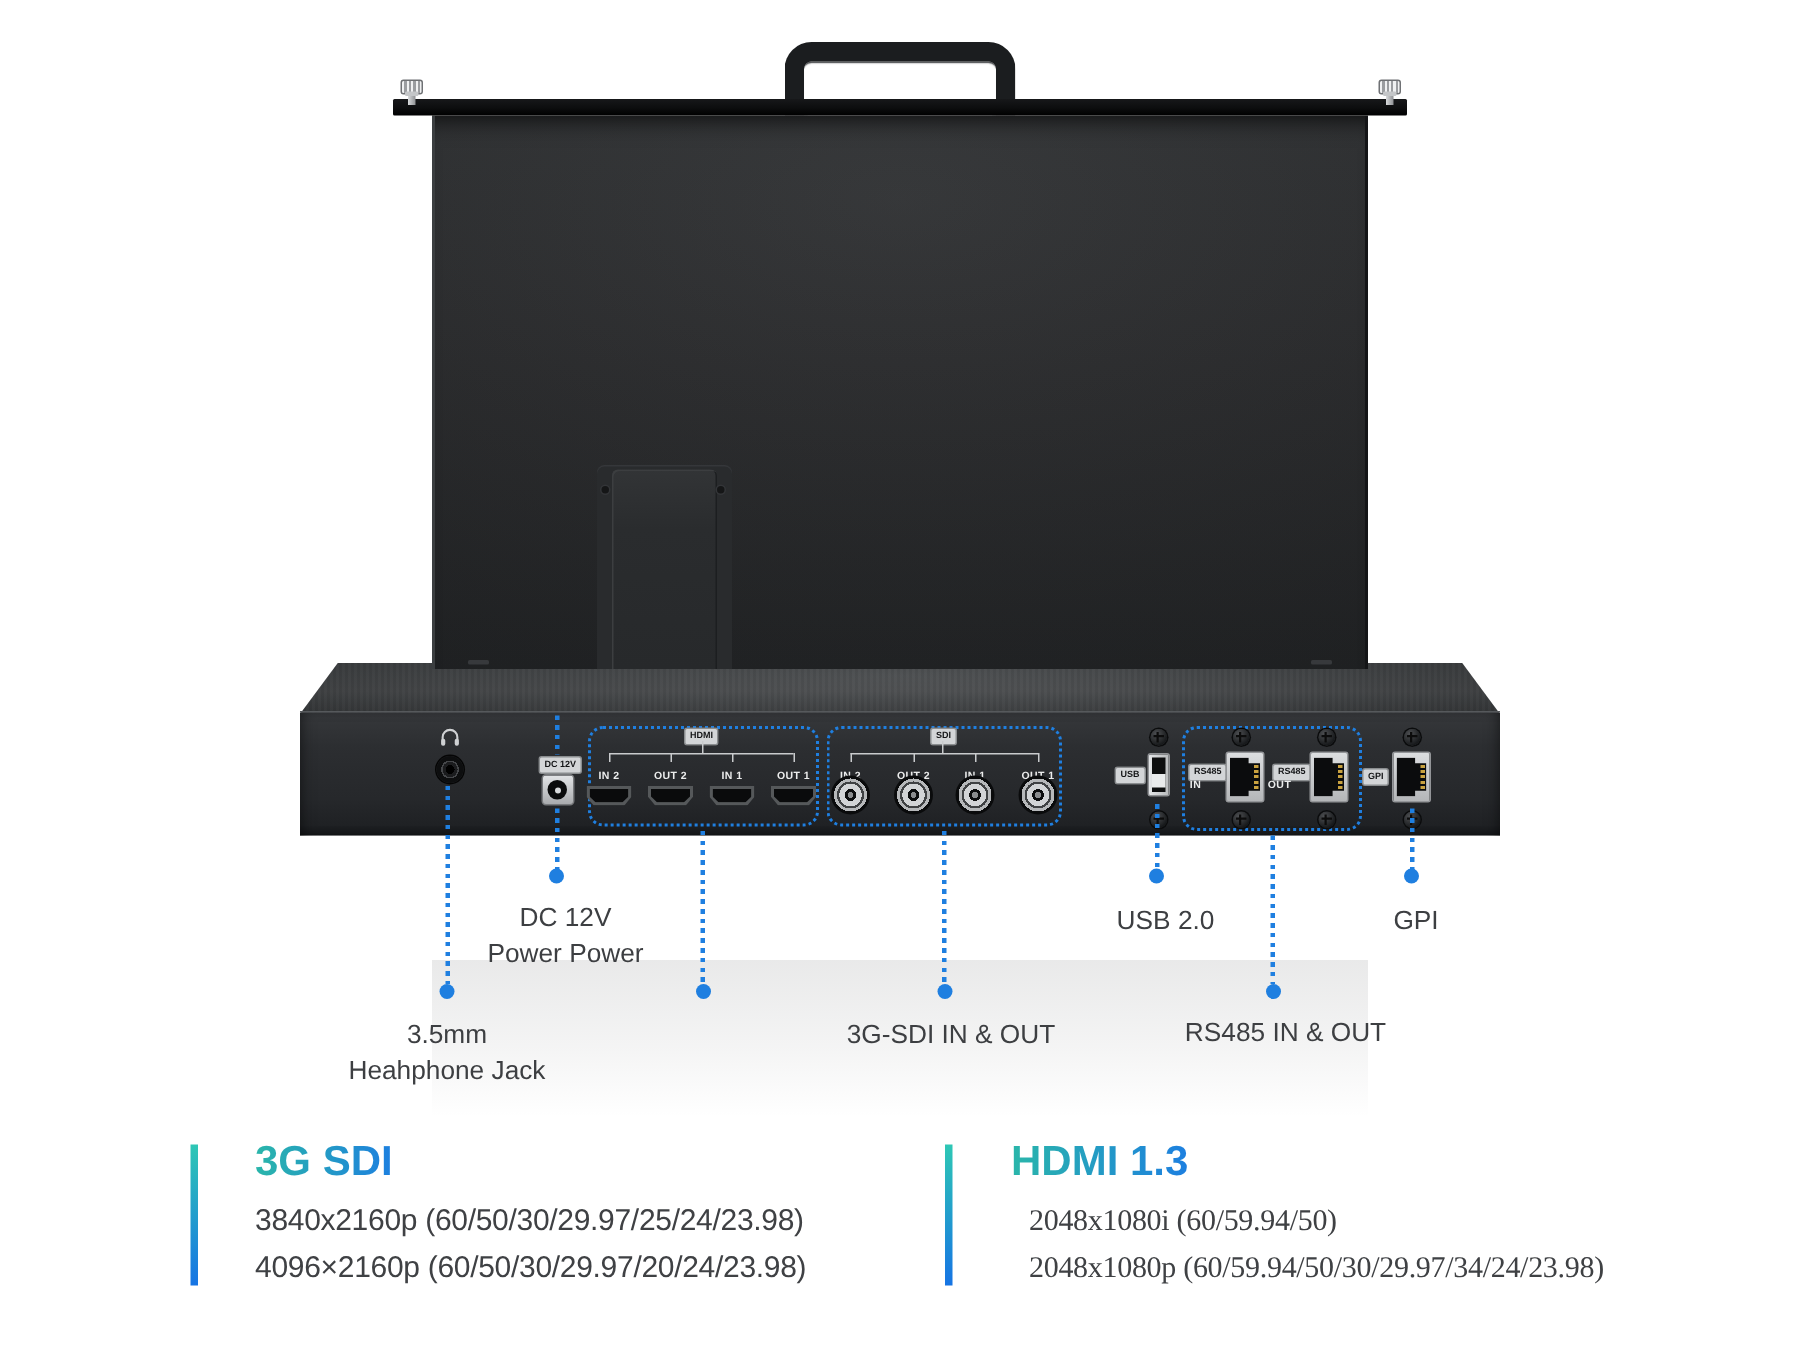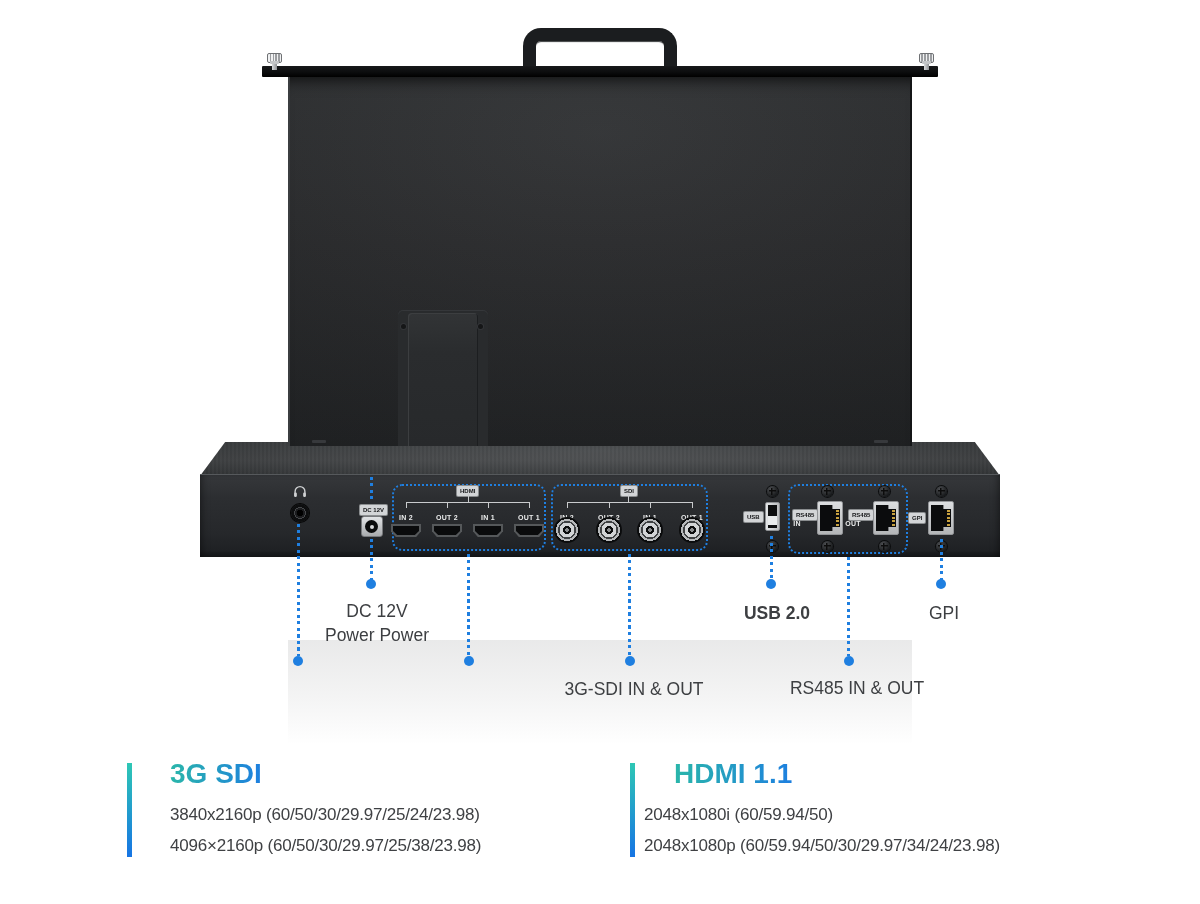--- a/index.html
+++ b/index.html
@@ -102,21 +102,21 @@
     transform:scaleY(-1);transform-origin:top;}
   #reflection #rack-face-wrap,#reflection [id]{left:0;top:0;}
   .monitor-refl{left:288px;top:640px;width:624px;height:105px;z-index:1;
     background:linear-gradient(180deg,rgba(40,42,44,0.10),rgba(40,42,44,0.05) 55%,rgba(40,42,44,0));}
 
   
   .spec-bar{width:5px;height:94px;z-index:9;background:linear-gradient(180deg,#2ec7b5,#1674e4);}
   .spec-title{font-size:28px;font-weight:bold;z-index:9;white-space:nowrap;
     background:linear-gradient(90deg,#2ab6aa,#1d7fe0);
     -webkit-background-clip:text;background-clip:text;color:#1d7fe0;-webkit-text-fill-color:transparent;}
-  .spec-lines{font-size:17px;color:#3f4144;line-height:31px;z-index:9;white-space:nowrap;letter-spacing:-0.2px;}
+  .spec-lines{font-size:20px;color:#3f4144;line-height:31px;z-index:9;white-space:nowrap;letter-spacing:-0.2px;}
 </style>
 </head>
 <body>
 
 <div id="canvas">
 
   <div class="abs monitor-refl"></div>
   <div class="abs" id="reflection">
     <div class="refl-inner" id="reflection-slot">
         <div class="abs" style="left: 0px; top: 0px;">
@@ -346,31 +346,35 @@
   <div class="abs dot" style="left:463.5px;top:656px;"></div>
   <div class="abs dotline" style="left:628px;top:554px;height:102px;"></div>
   <div class="abs dot" style="left:624.5px;top:656px;"></div>
   <div class="abs dotline" style="left:847px;top:557px;height:99px;"></div>
   <div class="abs dot" style="left:843.5px;top:656px;"></div>
 
   <div class="abs callout" style="left:307px;top:599px;width:140px;">
     <div>DC 12V</div>
       <div>Power Power</div>
   </div>
-  <div class="abs callout" style="left:707px;top:601px;width:140px;font-weight:bold;">USB 2.0</div>
+  <div class="abs callout" style="left:707px;top:601px;width:140px;">USB 2.0</div>
   <div class="abs callout" style="left:874px;top:601px;width:140px;">GPI</div>
+  <div class="abs callout" style="left:218px;top:677px;width:160px;">
+    <div>3.5mm</div>
+      <div>Heahphone Jack</div>
+  </div>
   <div class="abs callout" style="left:554px;top:677px;width:160px;">3G-SDI IN &amp; OUT</div>
   <div class="abs callout" style="left:777px;top:676px;width:160px;">RS485 IN &amp; OUT</div>
 
   <div class="abs spec-bar" style="left:127px;top:763px;"></div>
   <div class="abs spec-title" style="left:170px;top:758px;">3G SDI</div>
   <div class="abs spec-lines" style="left:170px;top:799px;">
     <div>3840x2160p (60/50/30/29.97/25/24/23.98)</div>
-      <div>4096×2160p (60/50/30/29.97/25/38/23.98)</div>
+      <div>4096×2160p (60/50/30/29.97/20/24/23.98)</div>
   </div>
   <div class="abs spec-bar" style="left:630px;top:763px;"></div>
-  <div class="abs spec-title" style="left:674px;top:758px;">HDMI 1.1</div>
-  <div class="abs spec-lines" style="left:644px;top:799px;">
+  <div class="abs spec-title" style="left:674px;top:758px;">HDMI 1.3</div>
+  <div class="abs spec-lines" style="left:686px;top:799px;font-family:Liberation Serif, serif;">
     <div>2048x1080i (60/59.94/50)</div>
       <div>2048x1080p (60/59.94/50/30/29.97/34/24/23.98)</div>
   </div>
 
 </div>
 
 </body></html>

